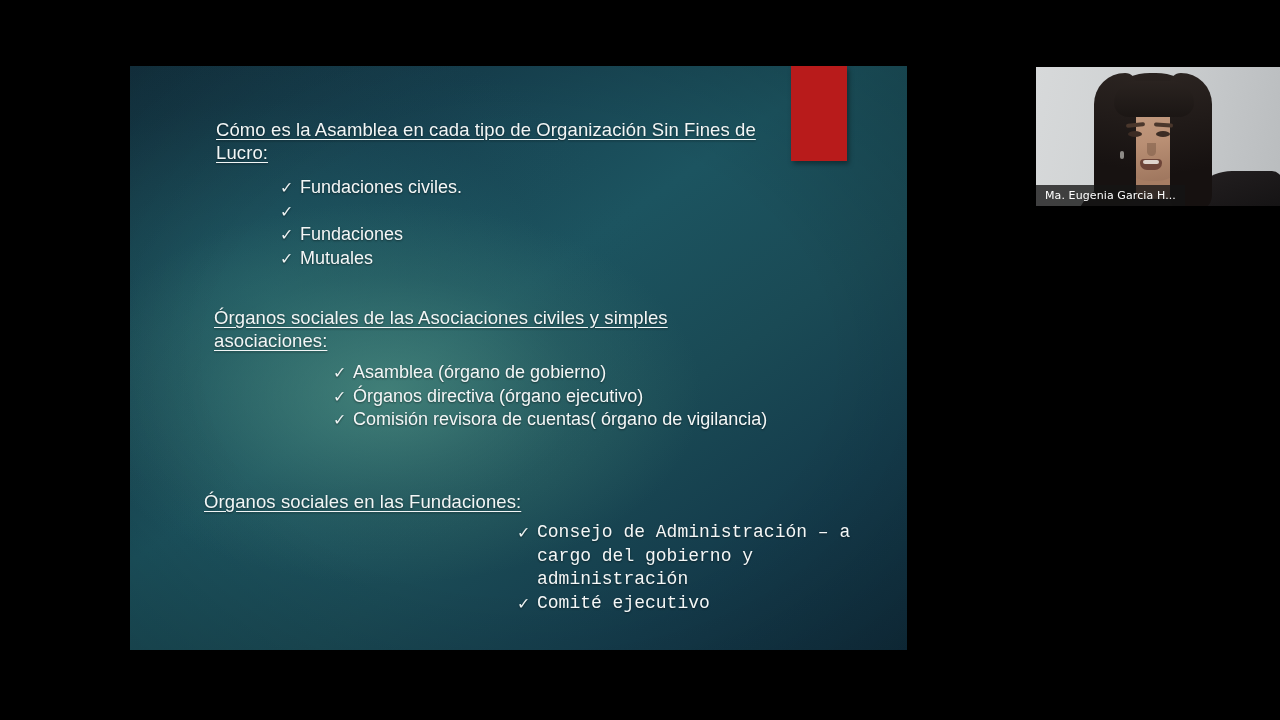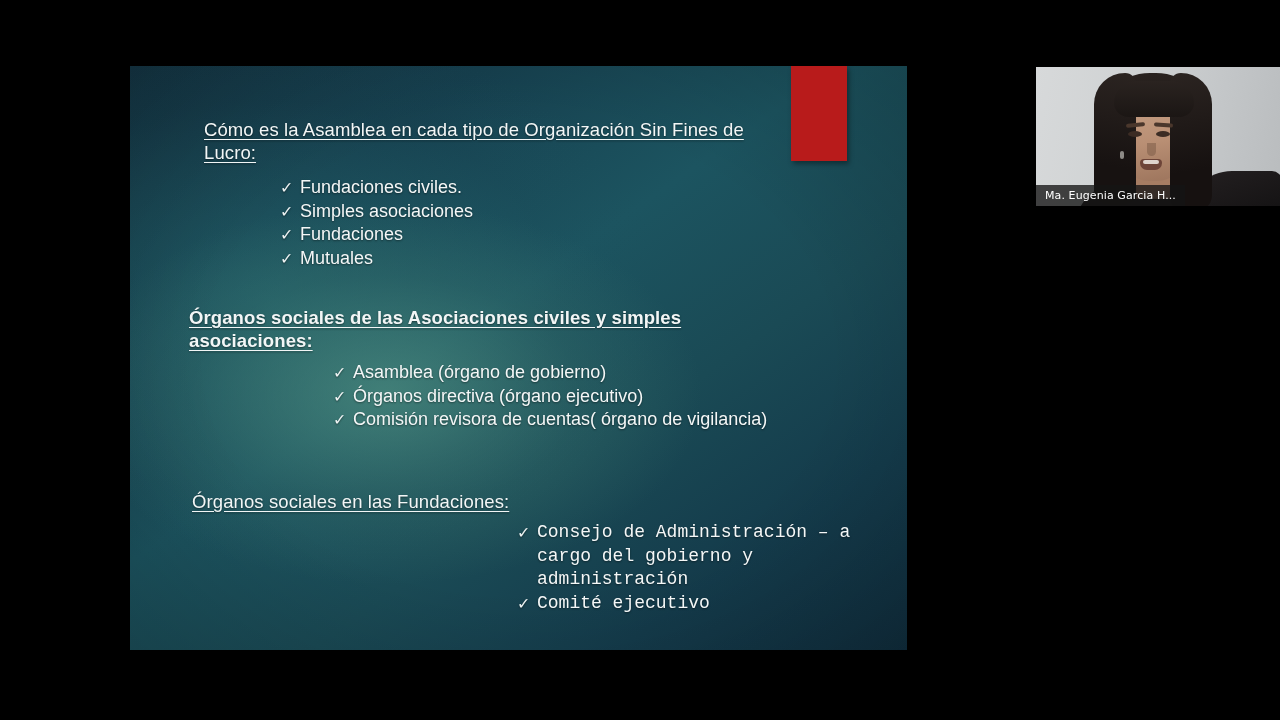--- a/index.html
+++ b/index.html
@@ -38,20 +38,21 @@
   .content { position:absolute; inset:0; z-index:3; }
 
   .heading {
     position:absolute;
     color:#f2f6f6;
     font-size:18.5px;
     font-weight:400;
     line-height:23px;
     letter-spacing:.1px;
     text-shadow:0 1px 2px rgba(0,0,0,.45);
+    margin-left:12px;
   }
   .heading span { text-decoration:underline; text-underline-offset:2.5px; }
 
   .bullets { position:absolute; }
   .bullet {
     display:flex;
     align-items:flex-start;
     color:#f4f7f7;
     font-size:18px;
     font-weight:400;
@@ -64,21 +65,21 @@
     width:20px;
     font-size:16px;
     line-height:23.5px;
     color:#eef3f3;
   }
   .bullet .txt { flex:0 1 auto; }
 
   
   #h1 { left:74px;  top:52px;  width:580px; }
   #g1 { left:150px; top:110px; }
-  #h2 { left:59px;  top:240px; width:500px;font-weight:bold; }
+  #h2 { left:72px;  top:240px; width:500px; }
   #g2 { left:203px; top:295px; }
   #h3 { left:62px;  top:424px; width:520px; }
   #g3 { left:387px; top:455px; }
   #g3 .bullet .txt { display:block; max-width:330px;font-family:Liberation Mono, monospace; }
 
   
   #video-tile {
     position:absolute; left:1036px; top:67px;
     width:244px; height:139px;
     overflow:hidden;
@@ -183,21 +184,20 @@
     <div class="content">
 
       <div class="heading" id="h1"><span>Cómo es la Asamblea en cada tipo de Organización Sin Fines de Lucro:</span></div>
       <div class="bullets" id="g1">
         <div class="bullet">
           <span class="mark">✓</span>
           <span class="txt">Fundaciones civiles.</span>
         </div>
         <div class="bullet">
           <span class="mark">✓</span>
-          <span class="txt">Simples asociaciones</span>
         </div>
         <div class="bullet">
           <span class="mark">✓</span>
           <span class="txt">Fundaciones</span>
         </div>
         <div class="bullet">
           <span class="mark">✓</span>
           <span class="txt">Mutuales</span>
         </div>
       </div>

